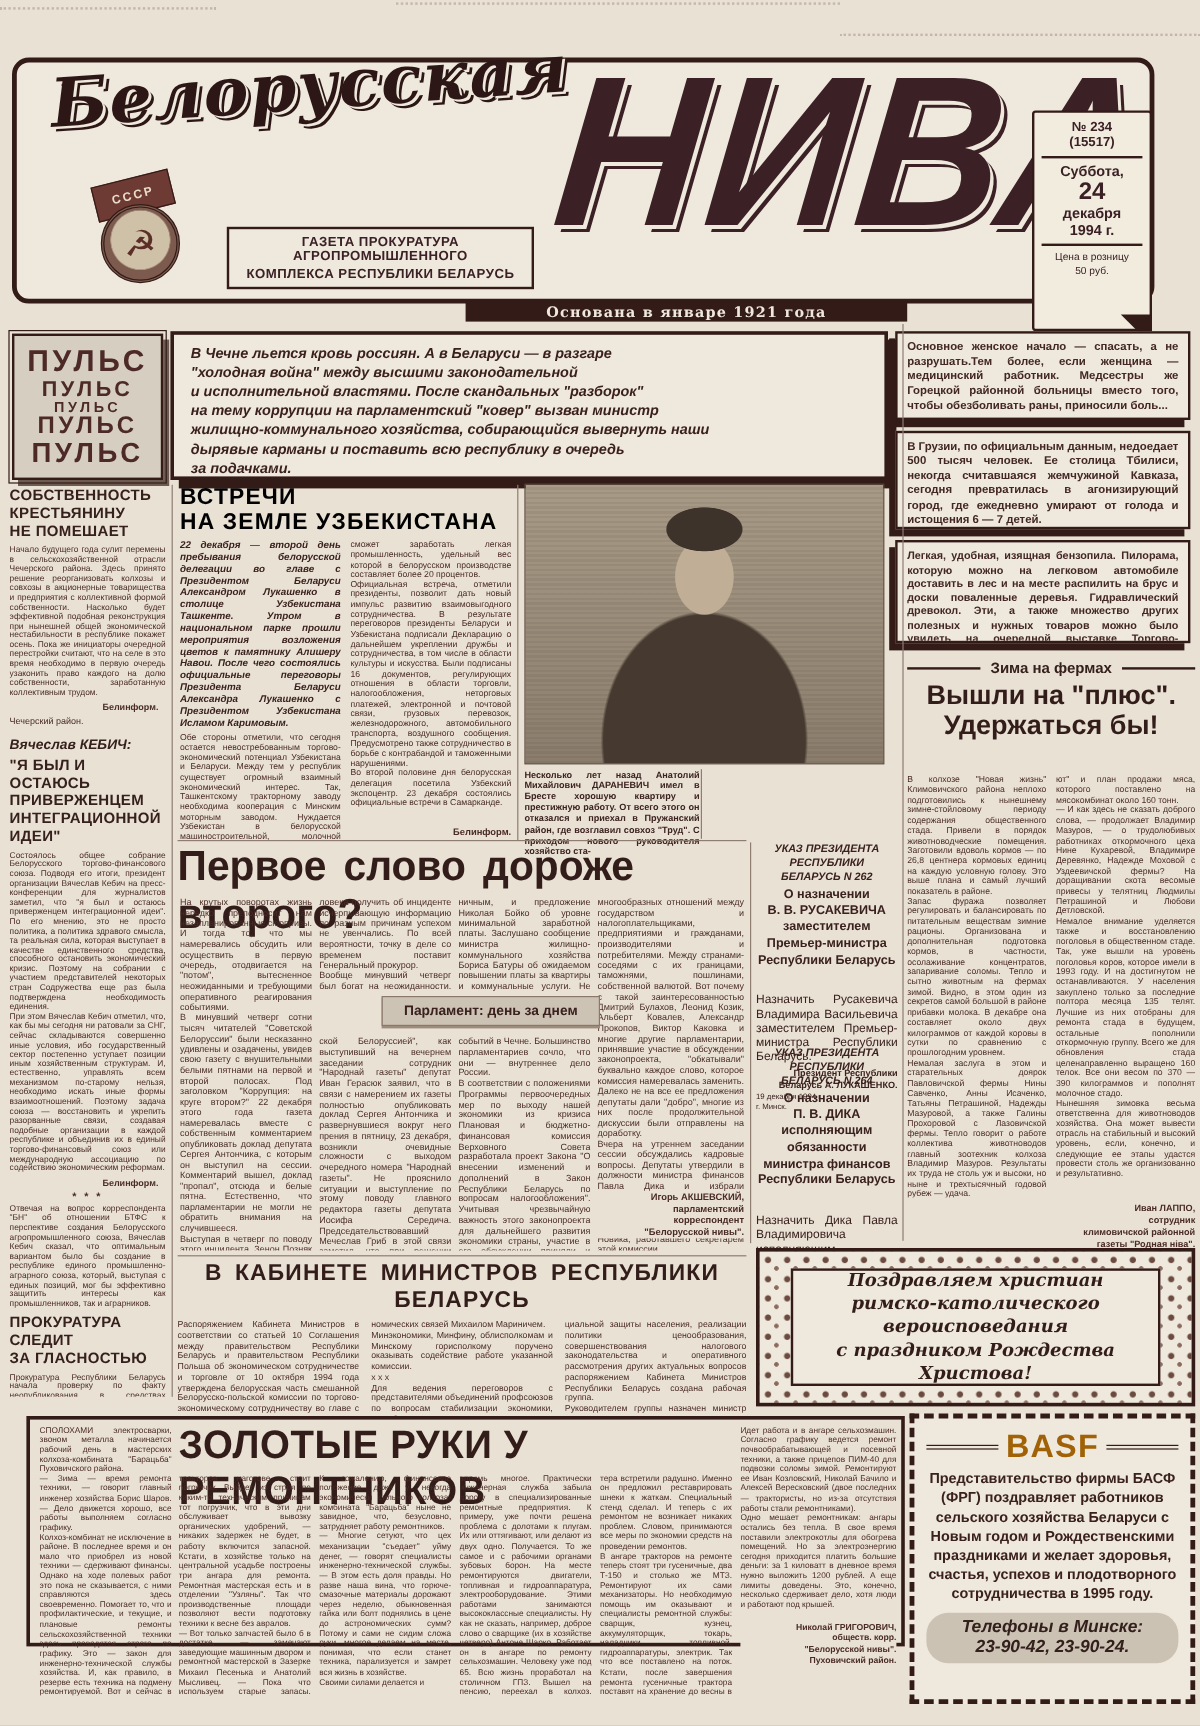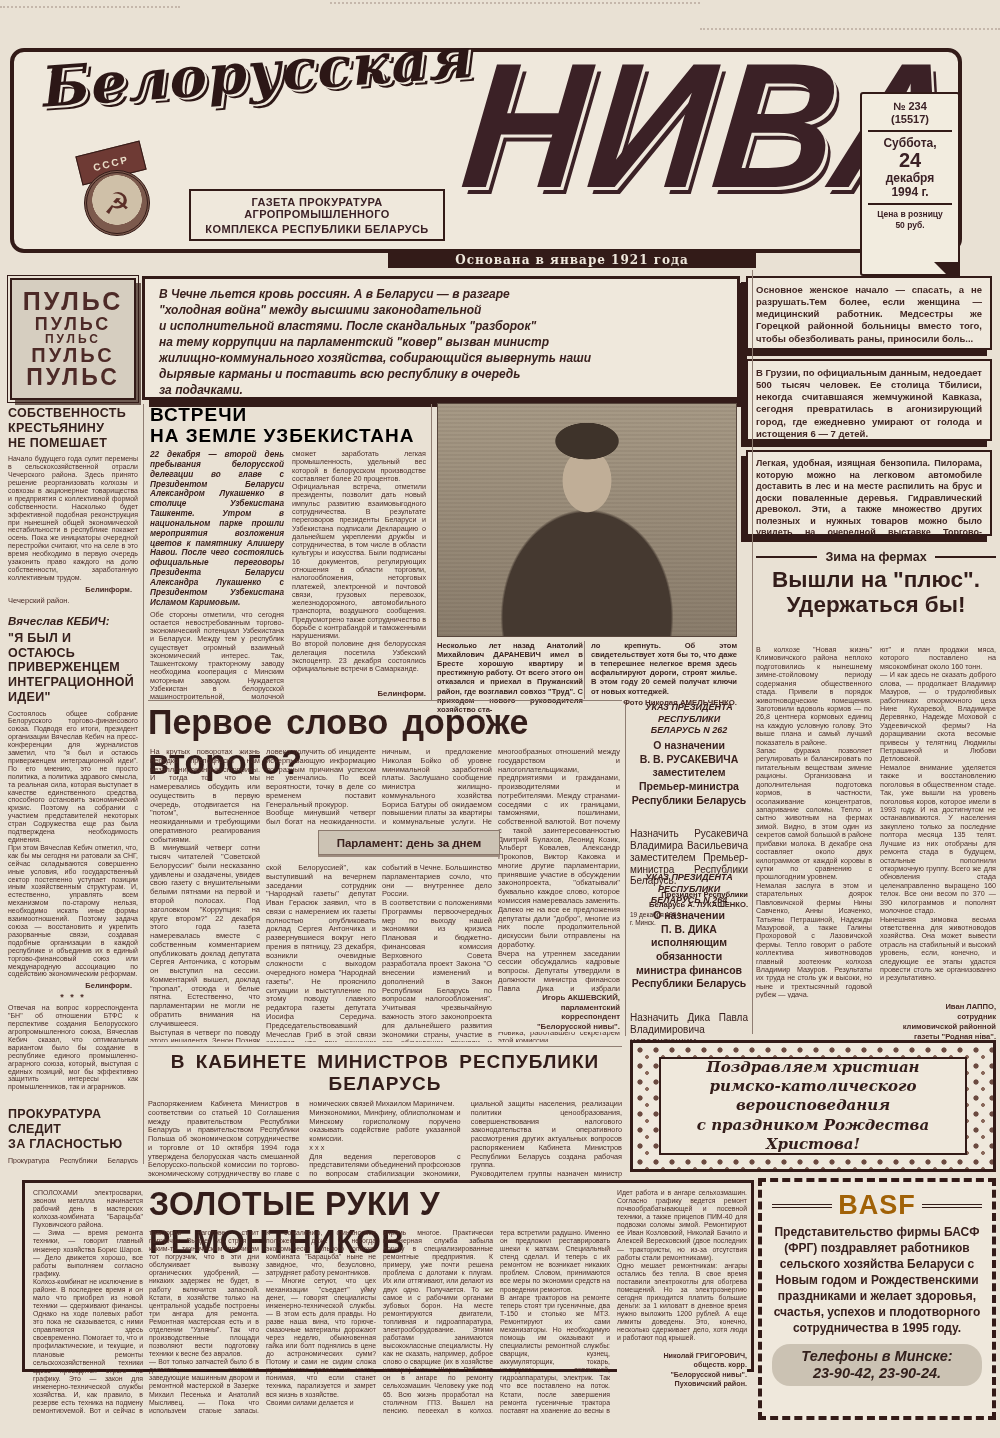--- a/index.html
+++ b/index.html
@@ -31,21 +31,21 @@
   .emblem .flag{position:absolute;left:6px;top:0;width:66px;height:30px;background:#6e3a34;transform:rotate(-14deg);border:1px solid var(--ink-dark);display:flex;align-items:center;justify-content:center;color:#e9ddc8;font-size:10px;font-weight:bold;letter-spacing:2px;}
   .emblem .medal{position:absolute;left:12px;top:22px;width:66px;height:66px;border-radius:50%;border:3px double var(--ink-dark);background:radial-gradient(circle at 50% 45%,#cfc0a8 0 55%,#7c5a4d 56% 100%);display:flex;align-items:center;justify-content:center;font-size:30px;color:#5b2f28;}
   .gazeta-box{left:175px;top:137px;width:256px;height:52px;border:2px solid var(--ink-dark);background:var(--paper-lt);display:flex;flex-direction:column;align-items:center;justify-content:center;gap:3px;font-weight:bold;font-size:11px;letter-spacing:.4px;text-align:center;color:#3b2126;}
   .calendar{left:846px;top:40px;width:100px;height:184px;background:#f2ecdf;border:2px solid var(--ink-dark);border-radius:3px;text-align:center;padding-top:6px;color:#3b2126;}
   .calendar .fold{position:absolute;right:-2px;bottom:-14px;width:0;height:0;border-left:26px solid transparent;border-top:26px solid var(--ink-dark);}
   .cal-num{font-weight:bold;font-size:11px;line-height:1.2;}
   .cal-sep{border-top:2px solid var(--ink-dark);margin:4px 6px;}
   .cal-day{font-weight:bold;font-size:12px;}
   .cal-big{font-weight:bold;font-size:20px;line-height:1.05;}
   .cal-mon{font-weight:bold;font-size:12px;}
-  .cal-price{font-weight:bold;font-size:8.5px;line-height:1.25;}
+  .cal-price{font-weight:normal;font-size:8.5px;line-height:1.25;}
 
   .founded{left:388px;top:251px;width:368px;height:17px;background:var(--ink-dark);color:#efe8dc;font-family:"DejaVu Serif",serif;font-weight:bold;font-size:12px;letter-spacing:1px;display:flex;align-items:center;justify-content:center;}
 
   
   .pulse{left:10px;top:278px;width:126px;height:122px;background:var(--gray-fill);border:2px solid var(--ink-dark);outline:1px solid var(--ink-dark);outline-offset:2px;box-shadow:5px 5px 0 #6d5a51;display:flex;flex-direction:column;align-items:center;justify-content:center;color:#4d2a27;}
   .pulse span{font-weight:bold;letter-spacing:3px;line-height:1.02;}
   .pulse .p1{font-size:25px;} .pulse .p2{font-size:18px;} .pulse .p3{font-size:12px;} .pulse .p4{font-size:20px;} .pulse .p5{font-size:23px;}
   .lead-box{left:142px;top:276px;width:598px;height:124px;border:3px solid var(--ink-dark);box-shadow:7px 7px 0 var(--ink-dark);background:var(--paper-lt);padding:8px 14px;font-weight:bold;font-style:italic;font-size:12px;line-height:1.33;white-space:pre-line;color:#3a211e;}
 
   
@@ -207,21 +207,21 @@
     <div class="lc-title">"Я БЫЛ И ОСТАЮСЬ
 ПРИВЕРЖЕНЦЕМ
 ИНТЕГРАЦИОННОЙ
 ИДЕИ"</div>
     <div class="lc-body jt">Состоялось общее собрание Белорусского торгово-финансового союза. Подводя его итоги, президент организации Вячеслав Кебич на пресс-конференции для журналистов заметил, что "я был и остаюсь приверженцем интеграционной идеи". По его мнению, это не просто политика, а политика здравого смысла, та реальная сила, которая выступает в качестве единственного средства, способного остановить экономический кризис. Поэтому на собрании с участием представителей некоторых стран Содружества еще раз была подтверждена необходимость единения.
 При этом Вячеслав Кебич отметил, что, как бы мы сегодня ни ратовали за СНГ, сейчас складываются совершенно иные условия, ибо государственный сектор постепенно уступает позиции иным хозяйственным структурам. И, естественно, управлять всем механизмом по-старому нельзя, необходимо искать иные формы взаимоотношений. Поэтому задача союза — восстановить и укрепить разорванные связи, создавая подобные организации в каждой республике и объединив их в единый торгово-финансовый союз или международную ассоциацию по содействию экономическим реформам.</div>
     <div class="lc-sig">Белинформ.</div>
     <div class="lc-stars">* * *</div>
     <div class="lc-body jt">Отвечая на вопрос корреспондента "БН" об отношении БТФС к перспективе создания Белорусского агропромышленного союза, Вячеслав Кебич сказал, что оптимальным вариантом было бы создание в республике единого промышленно-аграрного союза, который, выступая с единых позиций, мог бы эффективно защитить интересы как промышленников, так и аграрников.</div>
 
-    <div class="lc-title" style="margin-top:16px;">ПРОКУРАТУРА СЛЕДИТ
+    <div class="lc-title" style="margin-top:4px;">ПРОКУРАТУРА СЛЕДИТ
 ЗА ГЛАСНОСТЬЮ</div>
     <div class="lc-body jt">Прокуратура Республики Беларусь начала проверку по факту неопубликования в средствах массовой информации республики доклада депутата Верховного Совета Антончика о коррупции в Администрации Президента.
 На данном этапе проверки прокуратурой ведутся беседы с главными редакторами ведущих белорусских газет.</div>
 
   </div>
 
   <div class="abs uz-head">ВСТРЕЧИ
 НА ЗЕМЛЕ УЗБЕКИСТАНА</div>
   <div class="abs uz-col clip" style="left:150px;">
     <div class="uz-lead">22 декабря — второй день пребывания белорусской делегации во главе с Президентом Беларуси Александром Лукашенко в столице Узбекистана Ташкенте. Утром в национальном парке прошли мероприятия возложения цветов к памятнику Алишеру Навои. После чего состоялись официальные переговоры Президента Беларуси Александра Лукашенко с Президентом Узбекистана Исламом Каримовым.</div>
@@ -229,24 +229,20 @@
   </div>
   <div class="abs uz-col clip" style="left:292px;">
     <div class="uz-body jt">сможет заработать легкая промышленность, удельный вес которой в белорусском производстве составляет более 20 процентов.
 Официальная встреча, отметили президенты, позволит дать новый импульс развитию взаимовыгодного сотрудничества. В результате переговоров президенты Беларуси и Узбекистана подписали Декларацию о дальнейшем укреплении дружбы и сотрудничества, в том числе в области культуры и искусства. Были подписаны 16 документов, регулирующих отношения в области торговли, налогообложения, неторговых платежей, электронной и почтовой связи, грузовых перевозок, железнодорожного, автомобильного транспорта, воздушного сообщения. Предусмотрено также сотрудничество в борьбе с контрабандой и таможенными нарушениями.
 Во второй половине дня белорусская делегация посетила Узбекский экспоцентр. 23 декабря состоялись официальные встречи в Самарканде.</div>
     <div class="uz-sig">Белинформ.</div>
   </div>
 
   <div class="abs photo"></div>
   <div class="abs cap" style="left:437px;">Несколько лет назад Анатолий Михайлович ДАРАНЕВИЧ имел в Бресте хорошую квартиру и престижную работу. От всего этого он отказался и приехал в Пружанский район, где возглавил совхоз "Труд". С приходом нового руководителя хозяйство ста-</div>
-  <div class="abs" style="left:591px;top:641px;width:146px;">
-    <div class="cap" style="position:static;">ло крепнуть. Об этом свидетельствует хотя бы то, что даже в теперешнее нелегкое время здесь асфальтируют дороги, строят жилье. В этом году 20 семей получат ключи от новых коттеджей.</div>
-    <div class="photo-credit">Фото Николая АМЕЛЬЧЕНКО.</div>
-  </div>
 
   <div class="abs fw-head">Первое слово дороже второго?</div>
   <div class="abs fw-col body-text jt clip" style="left:150px;top:748px;height:294px;">На крутых поворотах жизнь нередко преподносит нам незапланированные сюрпризы. И тогда то, что мы намеревались обсудить или осуществить в первую очередь, отодвигается на "потом", вытесненное неожиданными и требующими оперативного реагирования событиями.
 В минувший четверг сотни тысяч читателей "Советской Белоруссии" были несказанно удивлены и озадачены, увидев свою газету с внушительными белыми пятнами на первой и второй полосах. Под заголовком "Коррупция: на круге втором?" 22 декабря этого года газета намеревалась вместе с собственным комментарием опубликовать доклад депутата Сергея Антончика, с которым он выступил на сессии. Комментарий вышел, доклад "пропал", отсюда и белые пятна. Естественно, что парламентарии не могли не обратить внимания на случившееся.
 Выступая в четверг по поводу этого инцидента, Зенон Позняк назвал случившееся грубым нарушением Конституции республики, отметив, что такое случалось только в годы первой мировой войны. Мы же уточним, что в условиях отсутствия политической цензуры в нашей стране происшедший инцидент можно расценить как нарушение статей 33 и 34 Основного Закона. Любопытно, что попытки Комиссии по вопросам гласности, средств массовой информации и прав че-</div>
   <div class="abs fw-col body-text jt clip" style="left:266px;top:748px;height:78px;">ловека получить об инциденте исчерпывающую информацию по разным причинам успехом не увенчались. По всей вероятности, точку в деле со временем поставит Генеральный прокурор.
 Вообще минувший четверг был богат на неожиданности. Еще не успели остыть страсти по поводу инцидента с "Совет-</div>
   <div class="abs fw-col body-text jt clip" style="left:266px;top:864px;height:178px;">ской Белоруссией", как выступивший на вечернем заседании сотрудник "Народнай газеты" депутат Иван Герасюк заявил, что в связи с намерением их газеты полностью опубликовать доклад Сергея Антончика и развернувшиеся вокруг него прения в пятницу, 23 декабря, возникли очевидные сложности с выходом очередного номера "Народнай газеты". Не прояснило ситуации и выступление по этому поводу главного редактора газеты депутата Иосифа Середича. Председательствовавший Мечеслав Гриб в этой связи заметил, что при решении конфликтных ситуаций лучше избегать конфронтации.
 Утвержденная ранее повестка дня нынешней сессии претерпела изменения. Получили одобрение инициатива группы депутатов обсудить вопрос о том, чтобы день седьмого ноября сделать в нашей республике празд-</div>
   <div class="abs fw-col body-text jt clip" style="left:382px;top:748px;height:78px;">ничным, и предложение Николая Бойко об уровне минимальной заработной платы. Заслушано сообщение министра жилищно-коммунального хозяйства Бориса Батуры об ожидаемом повышении платы за квартиры и коммунальные услуги. Не нашла поддержки другая инициатива — выступить с заявлением по поводу</div>

